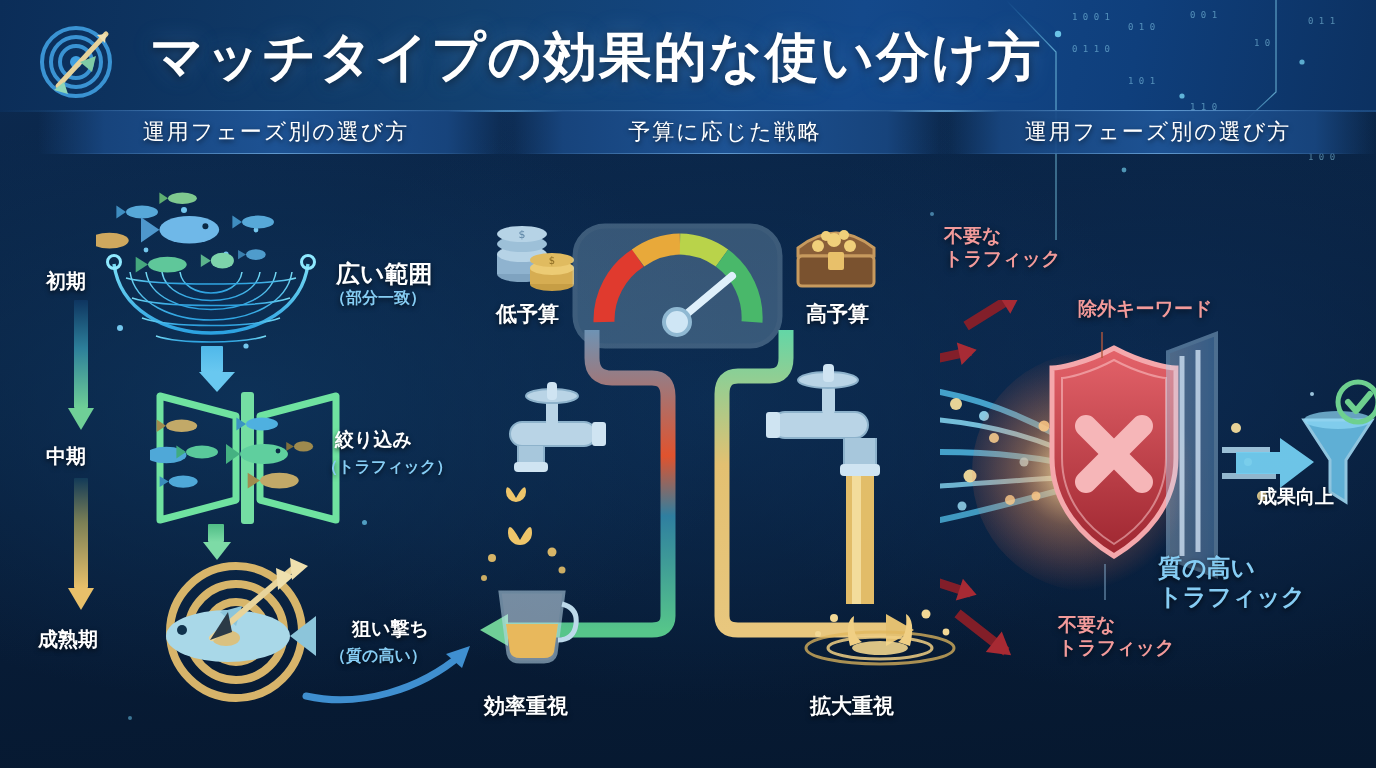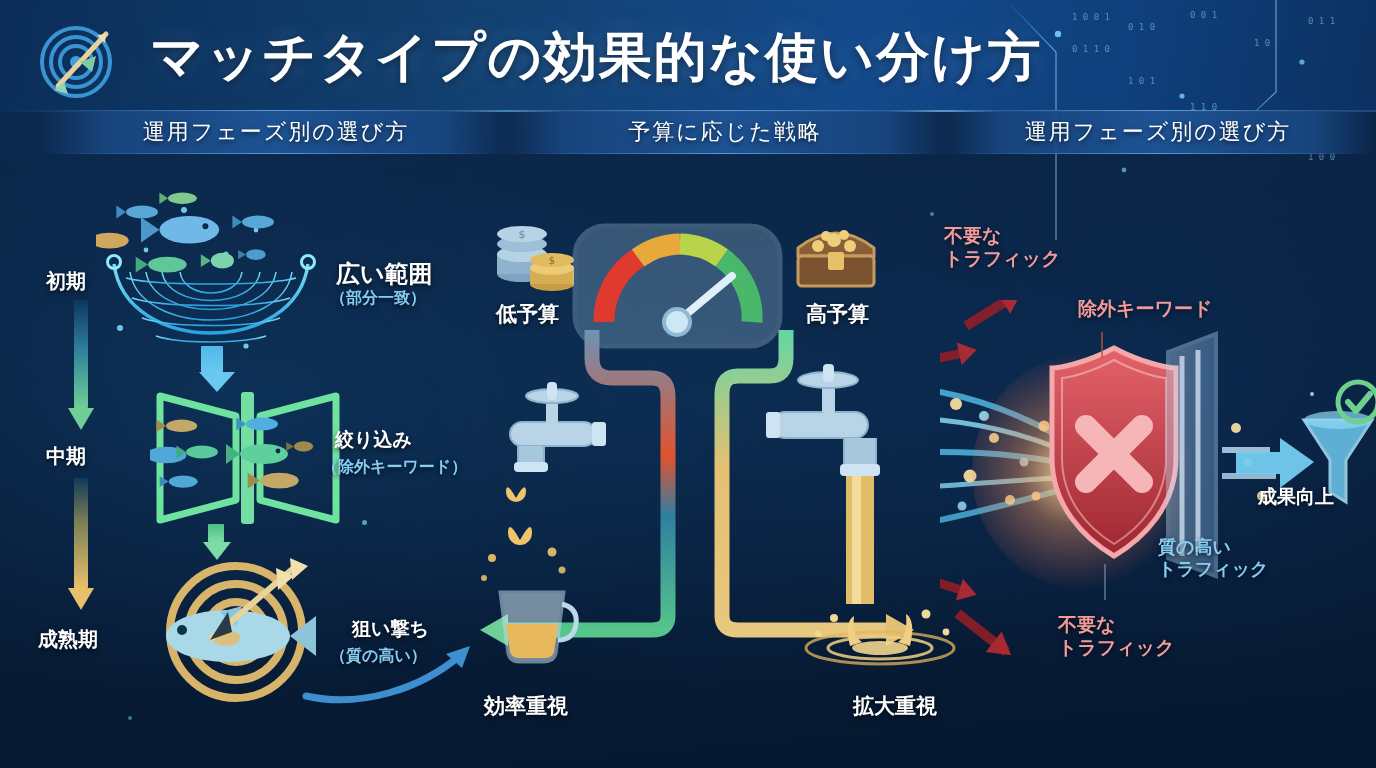--- a/index.html
+++ b/index.html
@@ -302,21 +302,21 @@
         </g>
         <g transform="translate(142,58) scale(.64)">
           <ellipse cx="18" cy="10" rx="15" ry="8" fill="#9e8a4e"></ellipse>
             <polygon points="3,10 -9,3 -9,17" fill="#7e6e3c"></polygon>
         </g>
       </g>
     </svg>
   </div>
 
   <div class="lbl lbl-w" style="left:335px; top:427px; font-size:19px;">絞り込み</div>
-  <div class="lbl lbl-blue" style="left:322px; top:457px; font-size:16px;">（除外キーワード）</div>
+  <div class="lbl lbl-blue" style="left:322px; top:457px; font-size:16px;">（トラフィック）</div>
 
   <div class="pipe-arrow" style="left:203px; top:524px; height:40px;">
     <div class="shaft" style="background:linear-gradient(180deg,#4fbc86,#7ddba6); width:16px;"></div>
     <div class="head" style="border-top:18px solid #7ddba6; border-left-width:14px; border-right-width:14px;"></div>
   </div>
 
   <div class="target-wrap">
     <svg viewBox="0 0 200 160" width="200" height="160">
       <g fill="none" stroke="#e3bd6d" stroke-width="8" opacity=".95">
         <circle cx="96" cy="80" r="66"></circle>
@@ -460,21 +460,21 @@
     <path d="M50 50 q-6 -24 4 -30 q-2 20 8 26 Z" fill="#f0cf84"></path>
     <path d="M110 50 q6 -26 -4 -32 q2 22 -8 28 Z" fill="#f0cf84"></path>
     <g fill="#f3d895">
       <circle cx="34" cy="22" r="4"></circle>
         <circle cx="126" cy="18" r="4.5"></circle>
       <circle cx="18" cy="38" r="3"></circle>
         <circle cx="146" cy="36" r="3.4"></circle>
     </g>
   </svg>
 
-  <div class="lbl lbl-w" style="left:810px; top:692px; font-size:21px;margin-left:43px;">拡大重視</div>
+  <div class="lbl lbl-w" style="left:810px; top:692px; font-size:21px;">拡大重視</div>
 
   <div class="lbl lbl-pink lbl-2line" style="left:944px; top:224px; font-size:19px;">
     <div>不要な</div>
     <div>トラフィック</div>
   </div>
 
   <div class="lbl lbl-pink" style="left:1078px; top:296px; font-size:19px;">除外キーワード</div>
 
   <svg class="shield-scene" viewBox="0 0 436 360">
     <defs>
@@ -569,21 +569,21 @@
       <circle cx="62" cy="16" r="20" fill="none" stroke="#6ed08f" stroke-width="5"></circle>
       <polyline points="52,16 60,25 74,8" fill="none" stroke="#6ed08f" stroke-width="6" stroke-linecap="round" stroke-linejoin="round"></polyline>
       <g fill="#bfeaff" opacity=".8">
         <circle cx="92" cy="28" r="2.5"></circle>
           <circle cx="16" cy="8" r="2"></circle>
           <circle cx="88" cy="60" r="2"></circle>
       </g>
     </g>
   </svg>
 
-  <div class="lbl lbl-blue lbl-2line" style="left:1158px; top:537px; font-size:18px;">
+  <div class="lbl lbl-blue lbl-2line" style="left:1158px; top:553px; font-size:24px;">
     <div>質の高い</div>
     <div>トラフィック</div>
   </div>
 
   <div class="lbl lbl-w" style="left:1258px; top:484px; font-size:19px;">成果向上</div>
 
   <div class="lbl lbl-pink lbl-2line" style="left:1058px; top:613px; font-size:19px;">
     <div>不要な</div>
     <div>トラフィック</div>
   </div>

